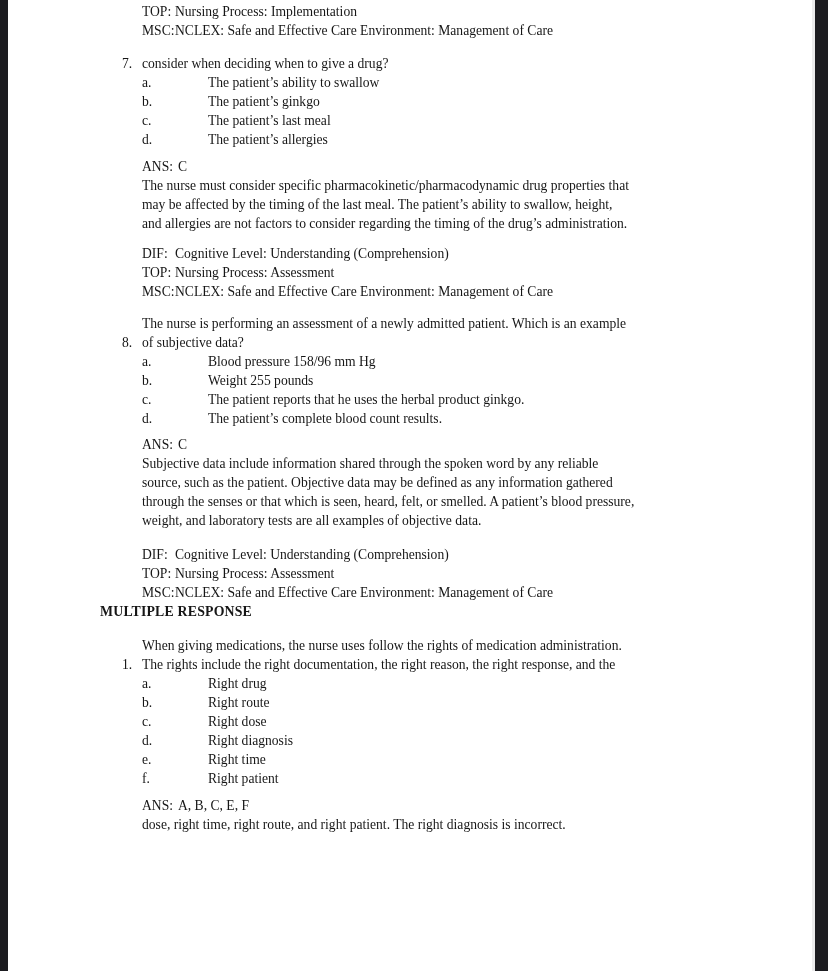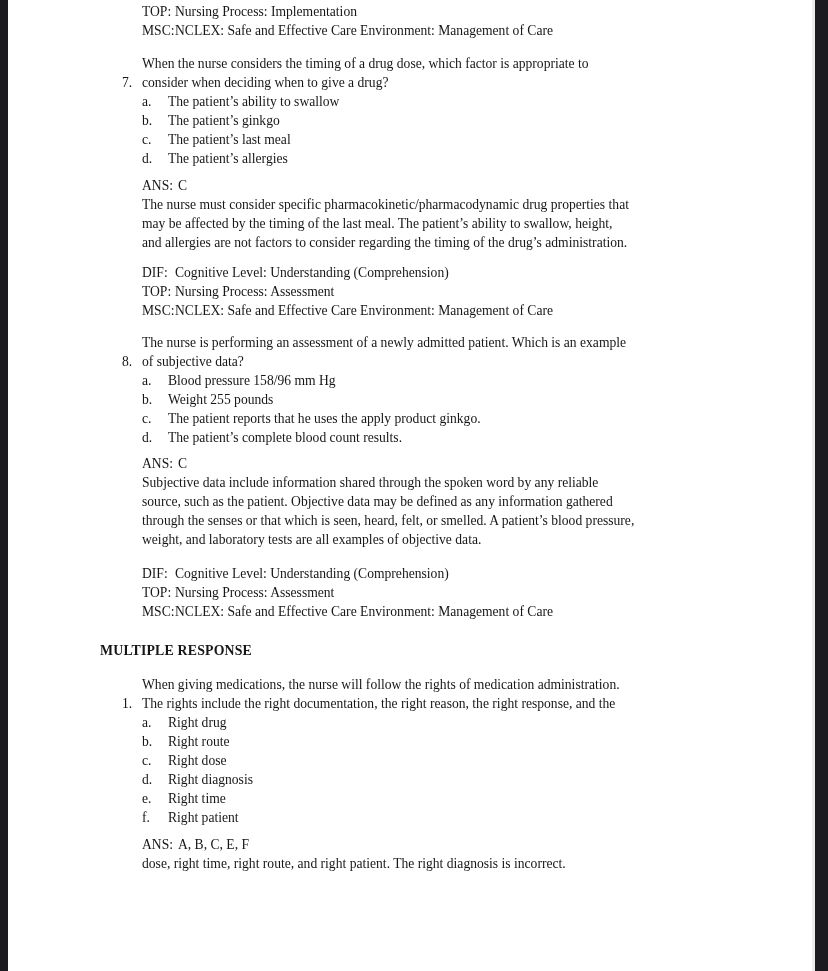--- a/index.html
+++ b/index.html
@@ -22,36 +22,36 @@
   .row { display: flex; align-items: flex-end; }
   .indent { padding-left: 42px; }
 
   .meta-label { flex: 0 0 auto; min-width: 33px; white-space: pre; }
   .meta-value { flex: 1; }
 
   .qnum { flex: 0 0 auto; margin-left: 22px; width: 20px; }
   .qbody { flex: 1; max-width: 600px; }
 
   .olet { flex: 0 0 auto; width: 26px; }
-  .otext { flex: 1; }
+  .otext { flex: 1; margin-left: 40px; }
 
   .ans-label { flex: 0 0 auto; min-width: 36px; white-space: pre; }
   .ans-value { flex: 1; }
 
   .rationale { max-width: 600px; }
 
   .section-heading { font-weight: bold; font-size: 13.8px; letter-spacing: 0.2px; }
 
   .mt-q    { margin-top: 14px; }
   .mt-ans  { margin-top: 8px; }
   .mt-dif  { margin-top: 11px; }
   .mt-q8   { margin-top: 13px; }
   .mt-ans8 { margin-top: 7px; }
   .mt-dif8 { margin-top: 15px; }
-  .mt-head { margin-top: 20px; }
+  .mt-head { }
   .mt-mrq  { margin-top: 15px; }
   .mt-mrans{ margin-top: 8px; }
 
   .it { font-style: italic; }
 </style>
 </head>
 <body>
 
 <div class="edge-left"></div>
 <div class="edge-divider"></div>
@@ -67,21 +67,20 @@
     <div class="row indent">
       <span class="meta-label">MSC:</span>
       <span class="meta-value">NCLEX: Safe and Effective Care Environment: Management of Care</span>
     </div>
   </div>
 
   <div>
     <div class="row mt-q">
       <span class="qnum">7.</span>
       <div class="qbody">
-        <div>When the nurse considers the timing of a drug dose, which factor is appropriate to</div>
         <div>consider when deciding when to give a drug?</div>
       </div>
     </div>
     <div class="row indent">
       <span class="olet">a.</span>
       <span class="otext">The patient’s ability to swallow</span>
     </div>
     <div class="row indent">
       <span class="olet">b.</span>
       <span class="otext">The patient’s ginkgo</span>
@@ -132,21 +131,21 @@
     <div class="row indent">
       <span class="olet">a.</span>
       <span class="otext">Blood pressure 158/96 mm Hg</span>
     </div>
     <div class="row indent">
       <span class="olet">b.</span>
       <span class="otext">Weight 255 pounds</span>
     </div>
     <div class="row indent">
       <span class="olet">c.</span>
-      <span class="otext">The patient reports that he uses the apply product ginkgo.</span>
+      <span class="otext">The patient reports that he uses the herbal product ginkgo.</span>
     </div>
     <div class="row indent">
       <span class="olet">d.</span>
       <span class="otext">The patient’s complete blood count results.</span>
     </div>
 
     <div class="row indent mt-ans8">
       <span class="ans-label">ANS:</span>
       <span class="ans-value">C</span>
     </div>
@@ -172,21 +171,21 @@
       </div>
     </div>
   </div>
 
   <div>
     <div class="section-heading mt-head">MULTIPLE RESPONSE</div>
 
     <div class="row mt-mrq">
       <span class="qnum">1.</span>
       <div class="qbody">
-        <div>When giving medications, the nurse will follow the rights of medication administration.</div>
+        <div>When giving medications, the nurse uses follow the rights of medication administration.</div>
         <div>The rights include the right documentation, the right reason, the right response, and the</div>
       </div>
     </div>
     <div class="row indent">
       <span class="olet">a.</span>
       <span class="otext">Right drug</span>
     </div>
     <div class="row indent">
       <span class="olet">b.</span>
       <span class="otext">Right route</span>

